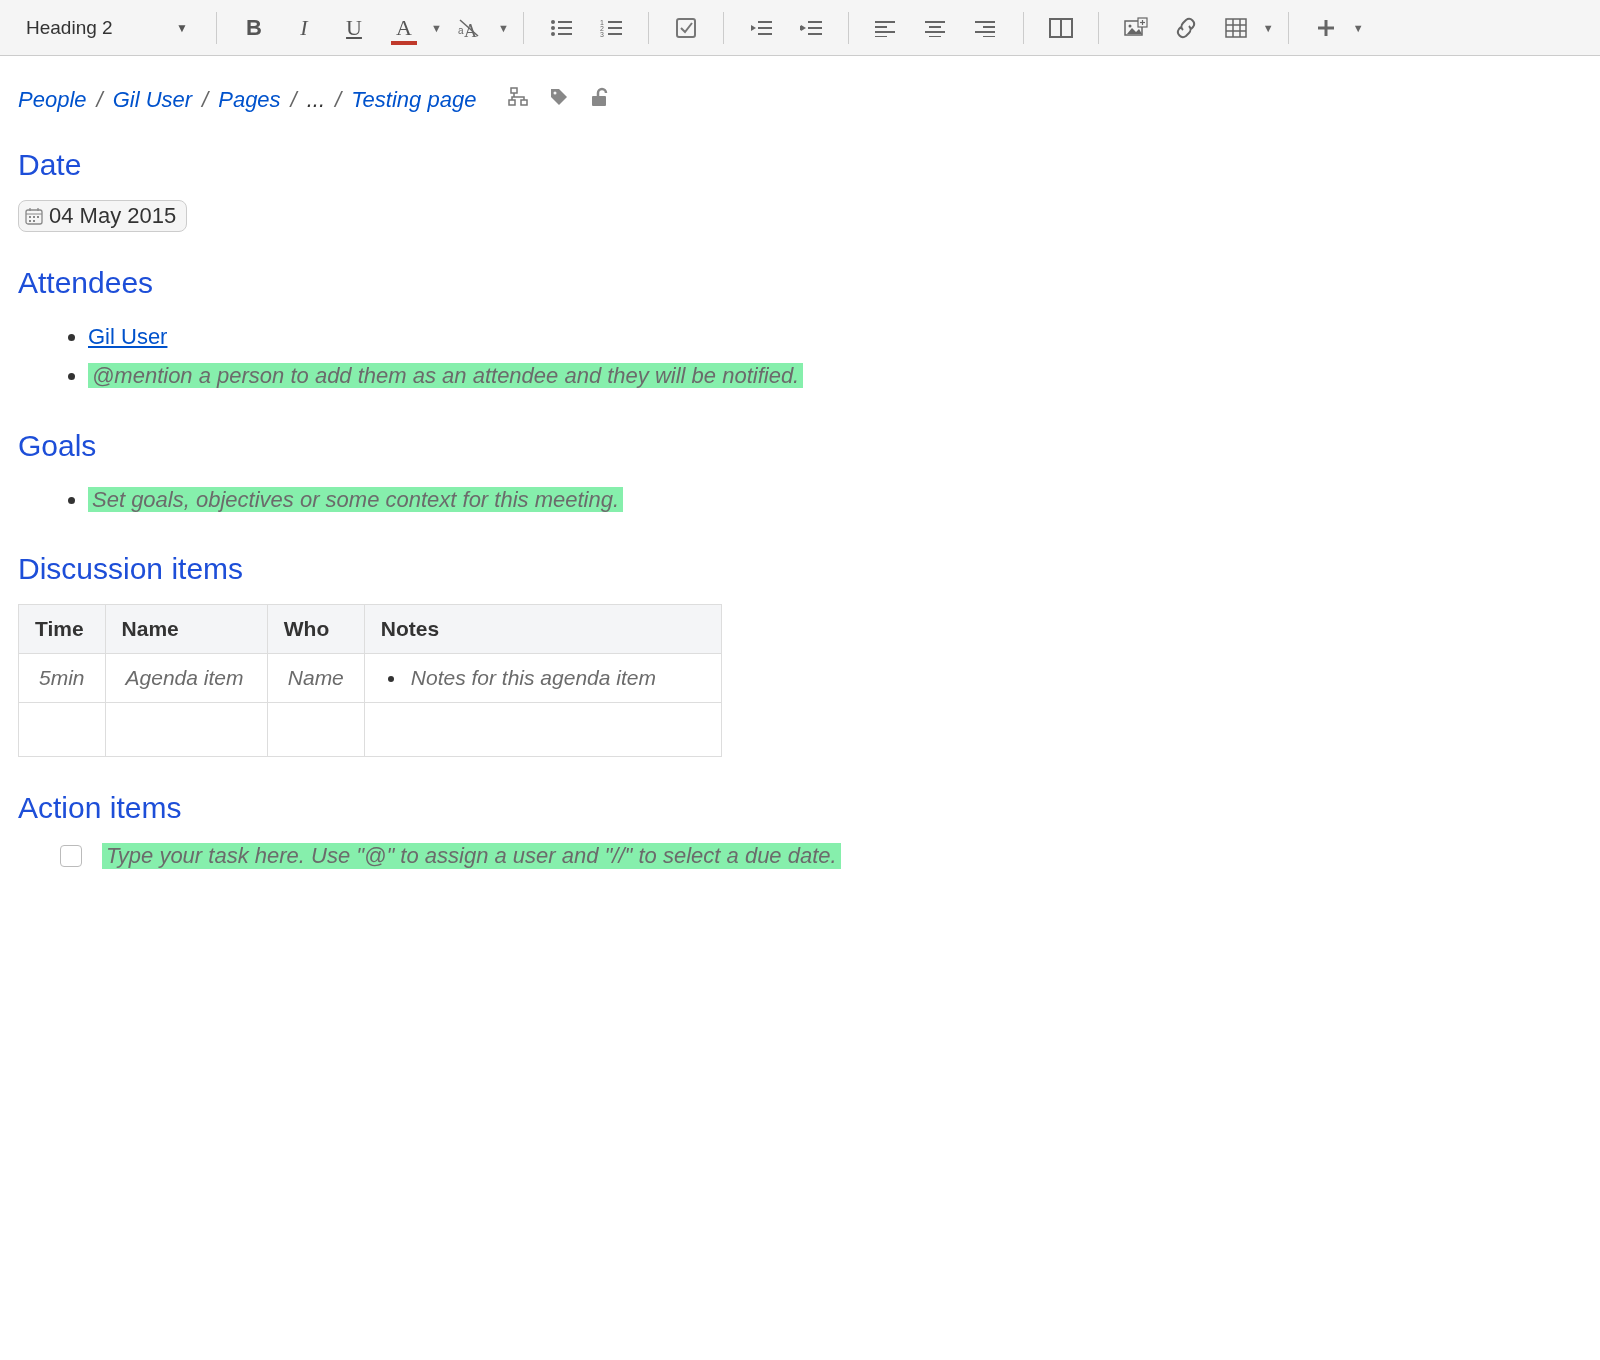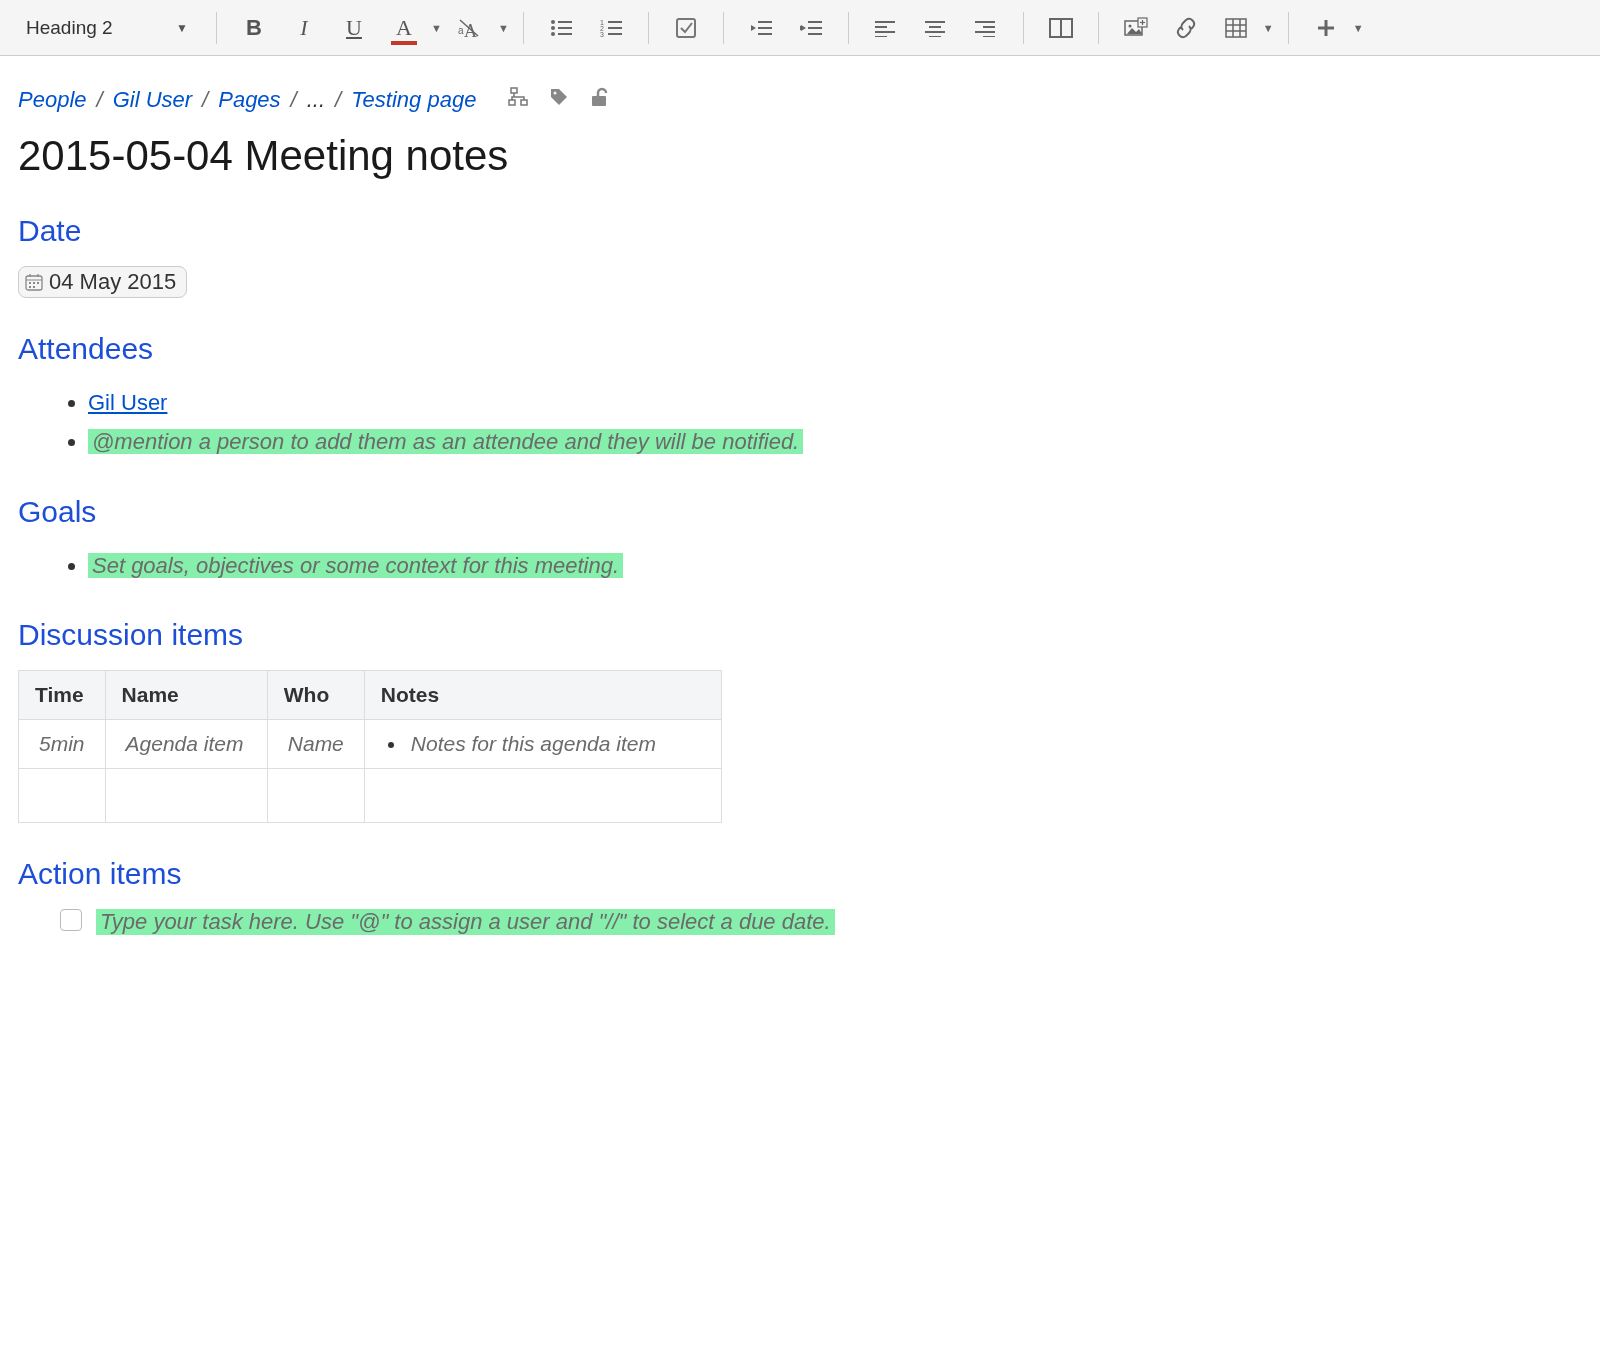--- a/index.html
+++ b/index.html
@@ -79,21 +79,21 @@
     border-collapse: collapse; margin-top: 6px; width: 704px;
   }
   table.discussion th, table.discussion td {
     border: 1px solid #ddd; padding: 12px 16px; text-align: left; font-size: 21px; vertical-align: top;
   }
   table.discussion th { background: #f4f5f7; font-weight: 700; }
   table.discussion td .placeholder { background: transparent; }
   table.discussion td.empty { height: 54px; }
   td ul { list-style: disc; padding-left: 26px; }
 
-  .task-row { display: flex; align-items: flex-start; gap: 14px; padding-left: 42px; margin-top: 4px; }
+  .task-row { display: flex; align-items: center; gap: 20px; padding-left: 42px; margin-top: 4px; }
   .task-check { width: 22px; height: 22px; border: 1.5px solid #bbb; border-radius: 4px; background: #fff; }
 </style>
 </head>
 <body>
 
 <div class="toolbar">
   <div class="style-select">
     <span>Heading 2</span>
     <span class="caret">▼</span>
   </div>
@@ -275,21 +275,20 @@
       </span>
       <span>
         <svg width="22" height="22">
             <rect x="4" y="10" width="14" height="10" rx="1" fill="#888"></rect>
             <path d="M7 10 V7 a4 4 0 0 1 8 0" fill="none" stroke="#888" stroke-width="2.5" transform="translate(3,0)"></path>
           </svg>
       </span>
     </div>
   </div>
 
-  <h1 class="page-title">2015-05-04 Meeting notes</h1>
 
   <h2 class="section">Date</h2>
   <span class="date-badge">
     <svg width="18" height="18">
         <rect x="1" y="3" width="16" height="14" rx="2" fill="none" stroke="#888" stroke-width="1.3"></rect>
         <line x1="1" y1="7" x2="17" y2="7" stroke="#888"></line>
         <line x1="5" y1="1" x2="5" y2="4" stroke="#888" stroke-width="1.3"></line>
         <line x1="13" y1="1" x2="13" y2="4" stroke="#888" stroke-width="1.3"></line>
         <rect x="4" y="9" width="2" height="2" fill="#888"></rect>
         <rect x="8" y="9" width="2" height="2" fill="#888"></rect>

